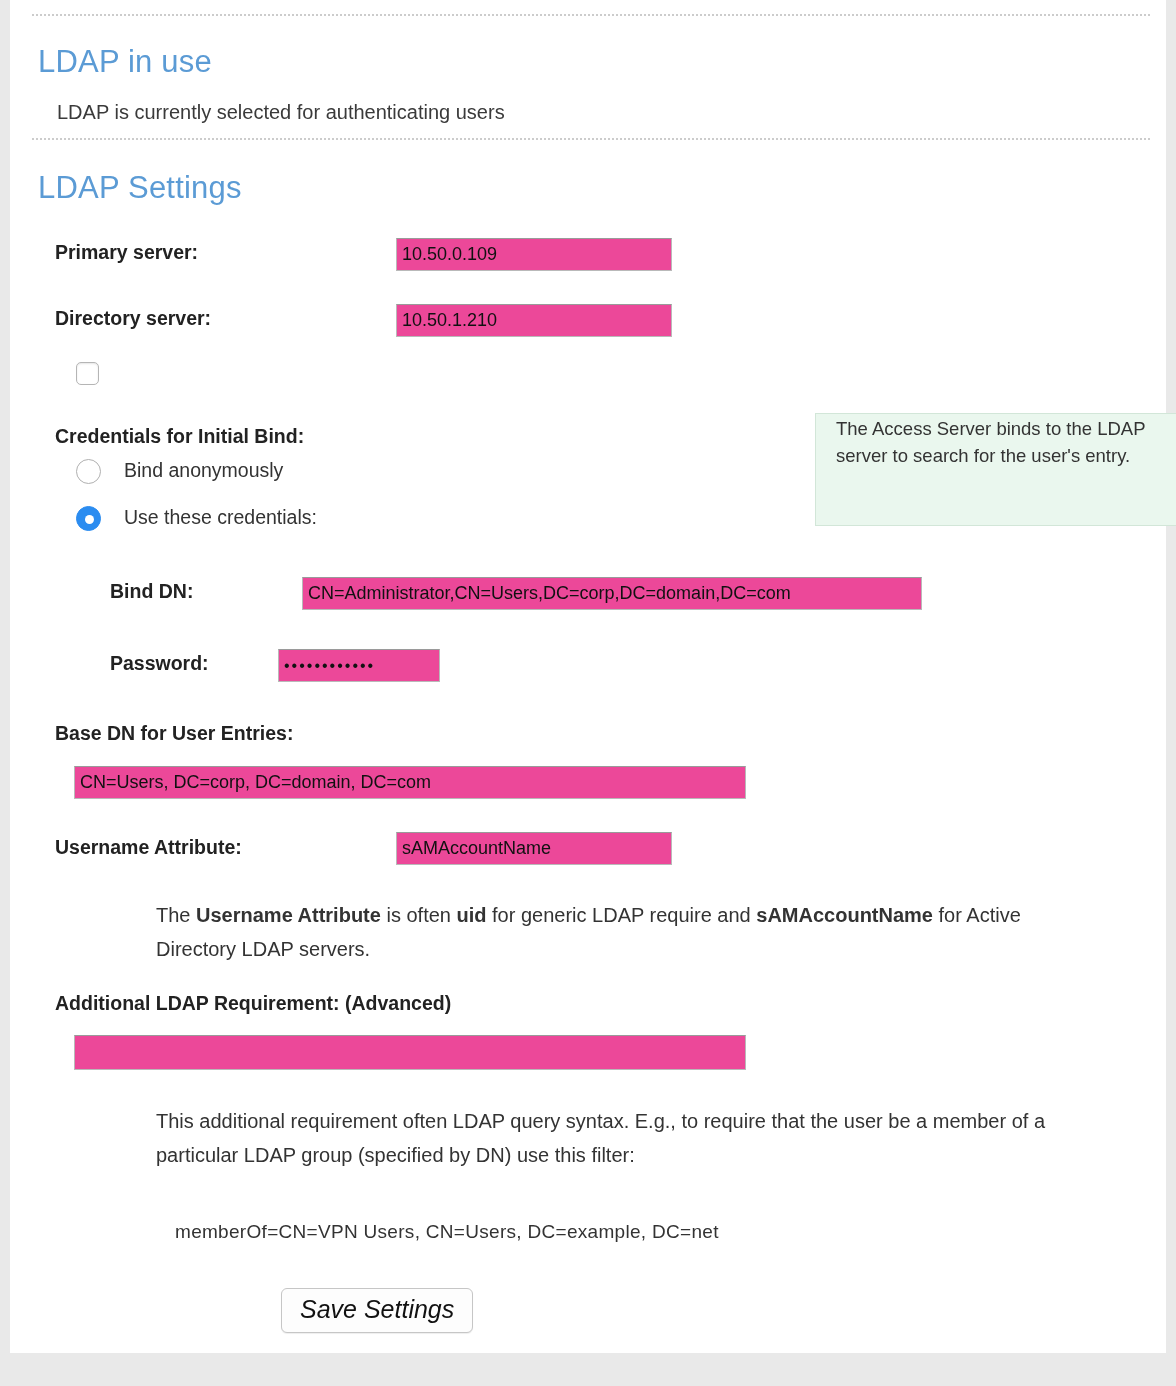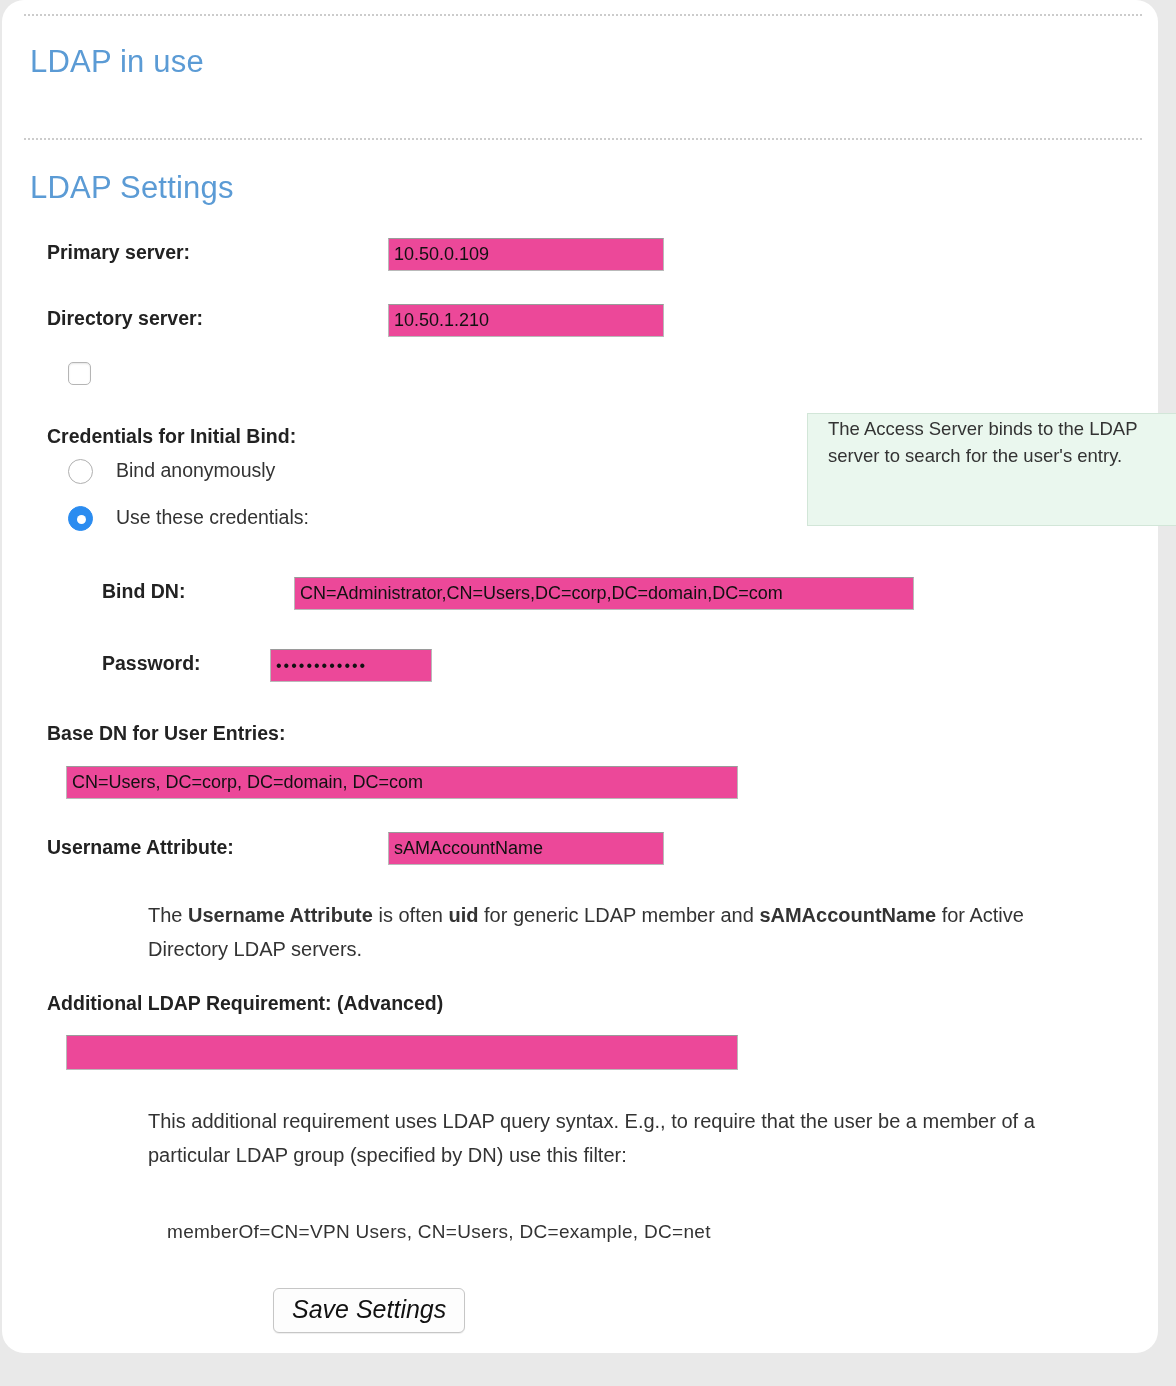--- a/index.html
+++ b/index.html
@@ -11,26 +11,25 @@
   #page {
     position: relative;
     width: 1176px;
     height: 1386px;
     background: #e9e9e9;
     overflow: hidden;
   }
   
   .canvas {
     position: absolute;
-    left: 2px;
+    left: 10px;
     top: 0;
     width: 1156px;
     height: 1353px;
     background: #ffffff;
-    border-radius: 22px;
   }
   .hr-dotted {
     border: 0;
     border-top: 2px dotted #cccccc;
     margin: 0;
     height: 0;
   }
   .hr-top { position: absolute; left: 22px; top: 14px; width: 1118px; }
   .hr-mid { position: absolute; left: 22px; top: 138px; width: 1118px; }
 
@@ -151,20 +150,21 @@
 </head>
 <body>
 
 <div id="page">
   <div class="canvas">
 
     <hr class="hr-dotted hr-top">
 
     <h2 class="section" id="h-inuse">LDAP in use</h2>
 
+    <div class="subtitle">LDAP is currently selected for authenticating users</div>
 
     <hr class="hr-dotted hr-mid">
 
     <h2 class="section" id="h-settings">LDAP Settings</h2>
 
     <div class="lbl" style="left:45px; top:241px;">Primary server:</div>
     <input class="tbox" style="left: 386px; top: 238px; width: 276px;" value="10.50.0.109">
 
     <div class="lbl" style="left:45px; top:307px;">Directory server:</div>
     <input class="tbox" style="left: 386px; top: 304px; width: 276px;" value="10.50.1.210">
@@ -187,27 +187,27 @@
     <div class="lbl" style="left:100px; top:652px;">Password:</div>
     <input class="tbox" style="left: 268px; top: 649px; width: 162px; letter-spacing: 2px; font-size: 16px;" value="••••••••••••">
 
     <div class="lbl" style="left:45px; top:722px;">Base DN for User Entries:</div>
     <input class="tbox" style="left: 64px; top: 766px; width: 672px;" value="CN=Users, DC=corp, DC=domain, DC=com">
 
     <div class="lbl" style="left:45px; top:836px;text-align:right;">Username Attribute:</div>
     <input class="tbox" style="left: 386px; top: 832px; width: 276px;" value="sAMAccountName">
 
     <div class="helptext" style="left:146px; top:898px; width:900px;">
-      <span>The </span><b>Username Attribute</b><span> is often </span><b>uid</b><span> for generic LDAP member and</span>
+      <span>The </span><b>Username Attribute</b><span> is often </span><b>uid</b><span> for generic LDAP require and</span>
       <b>sAMAccountName</b><span> for Active Directory LDAP servers.</span>
     </div>
 
     <div class="lbl" style="left:45px; top:992px;">Additional LDAP Requirement: (Advanced)</div>
     <input class="tbox" style="left: 64px; top: 1035px; width: 672px; height: 35px;" value="">
 
-    <div class="helptext" style="left:146px; top:1104px; width:922px;">This additional requirement uses LDAP query syntax. E.g., to require that the user be a member of a particular LDAP group (specified by DN) use this filter:</div>
+    <div class="helptext" style="left:146px; top:1104px; width:922px;">This additional requirement often LDAP query syntax. E.g., to require that the user be a member of a particular LDAP group (specified by DN) use this filter:</div>
 
     <div class="codeline" style="left:165px; top:1221px;">memberOf=CN=VPN Users, CN=Users, DC=example, DC=net</div>
 
     <button class="savebtn">Save Settings</button>
 
   </div>
 </div>
 
 </body></html>

